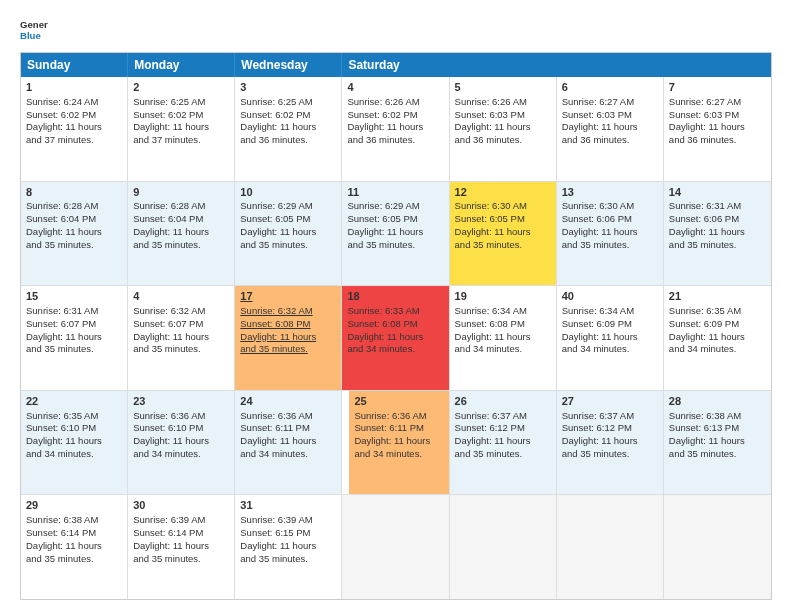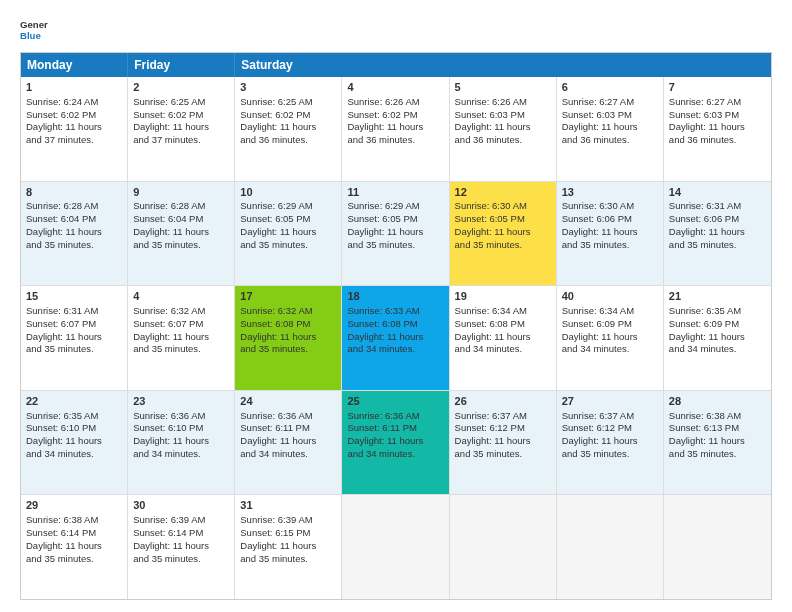--- a/index.html
+++ b/index.html
@@ -114,22 +114,23 @@
       </div>
     </div>
     <div class="title-block">
       <div class="main-title"></div>
       <div class="subtitle"></div>
     </div>
   </div>
 
   <div class="calendar">
     <div class="calendar-header">
+    <div class="calendar-header-cell">Sunday</div>
         <div class="calendar-header-cell">Monday</div>
-        <div class="calendar-header-cell">Friday</div>
+        <div class="calendar-header-cell">Wednesday</div>
         <div class="calendar-header-cell">Saturday</div>
       </div>
     <div class="calendar-body">
     <div class="calendar-row">
           <div class="calendar-cell" style="background: rgb(255, 255, 255);">
             <span class="day-num">1</span>
             <span style="display: block;">Sunrise: 6:24 AM</span>
             <span style="display: block;">Sunset: 6:02 PM</span>
             <span style="display: block;">Daylight: 11 hours</span>
             <span style="display: block;">and 37 minutes.</span>
@@ -236,28 +237,28 @@
             <span style="display: block;">Daylight: 11 hours</span>
             <span style="display: block;">and 35 minutes.</span>
           </div>
           <div class="calendar-cell" style="background: rgb(255, 255, 255);">
             <span class="day-num">4</span>
             <span style="display: block;">Sunrise: 6:32 AM</span>
             <span style="display: block;">Sunset: 6:07 PM</span>
             <span style="display: block;">Daylight: 11 hours</span>
             <span style="display: block;">and 35 minutes.</span>
           </div>
-          <div class="calendar-cell" style="background: #84cc16;">
+          <div class="calendar-cell" style="background: #fdba74; text-decoration: underline;">
             <span class="day-num">17</span>
             <span style="display: block;">Sunrise: 6:32 AM</span>
             <span style="display: block;">Sunset: 6:08 PM</span>
             <span style="display: block;">Daylight: 11 hours</span>
             <span style="display: block;">and 35 minutes.</span>
           </div>
-          <div class="calendar-cell" style="background: #0ea5e9;">
+          <div class="calendar-cell" style="background: #ef4444;">
             <span class="day-num">18</span>
             <span style="display: block;">Sunrise: 6:33 AM</span>
             <span style="display: block;">Sunset: 6:08 PM</span>
             <span style="display: block;">Daylight: 11 hours</span>
             <span style="display: block;">and 34 minutes.</span>
           </div>
           <div class="calendar-cell" style="background: rgb(255, 255, 255);">
             <span class="day-num">19</span>
             <span style="display: block;">Sunrise: 6:34 AM</span>
             <span style="display: block;">Sunset: 6:08 PM</span>
@@ -294,21 +295,21 @@
             <span style="display: block;">Daylight: 11 hours</span>
             <span style="display: block;">and 34 minutes.</span>
           </div>
           <div class="calendar-cell" style="background: rgb(232, 242, 249);">
             <span class="day-num">24</span>
             <span style="display: block;">Sunrise: 6:36 AM</span>
             <span style="display: block;">Sunset: 6:11 PM</span>
             <span style="display: block;">Daylight: 11 hours</span>
             <span style="display: block;">and 34 minutes.</span>
           </div>
-          <div class="calendar-cell" style="background: #14b8a6;">
+          <div class="calendar-cell" style="background: #fdba74; margin-left: 7px;">
             <span class="day-num">25</span>
             <span style="display: block;">Sunrise: 6:36 AM</span>
             <span style="display: block;">Sunset: 6:11 PM</span>
             <span style="display: block;">Daylight: 11 hours</span>
             <span style="display: block;">and 34 minutes.</span>
           </div>
           <div class="calendar-cell" style="background: rgb(232, 242, 249);">
             <span class="day-num">26</span>
             <span style="display: block;">Sunrise: 6:37 AM</span>
             <span style="display: block;">Sunset: 6:12 PM</span>

